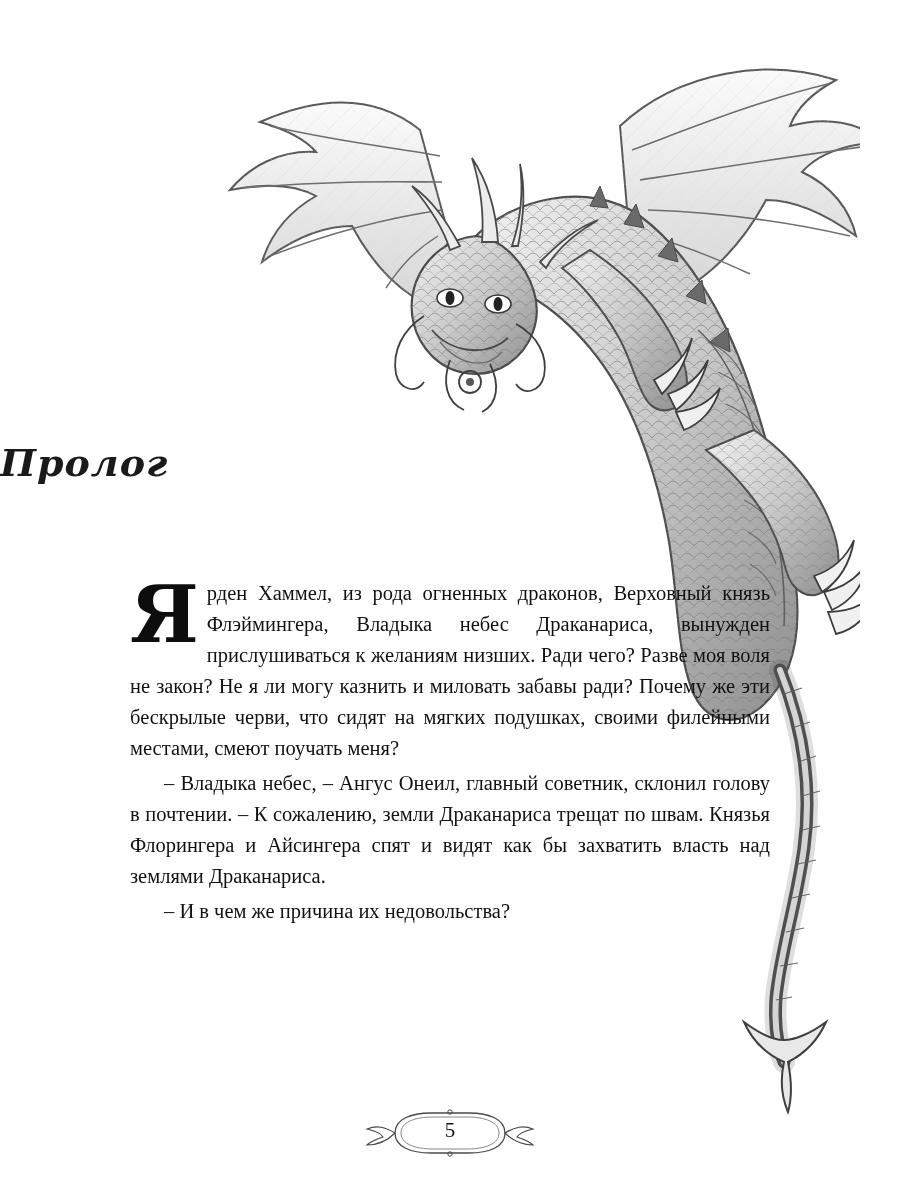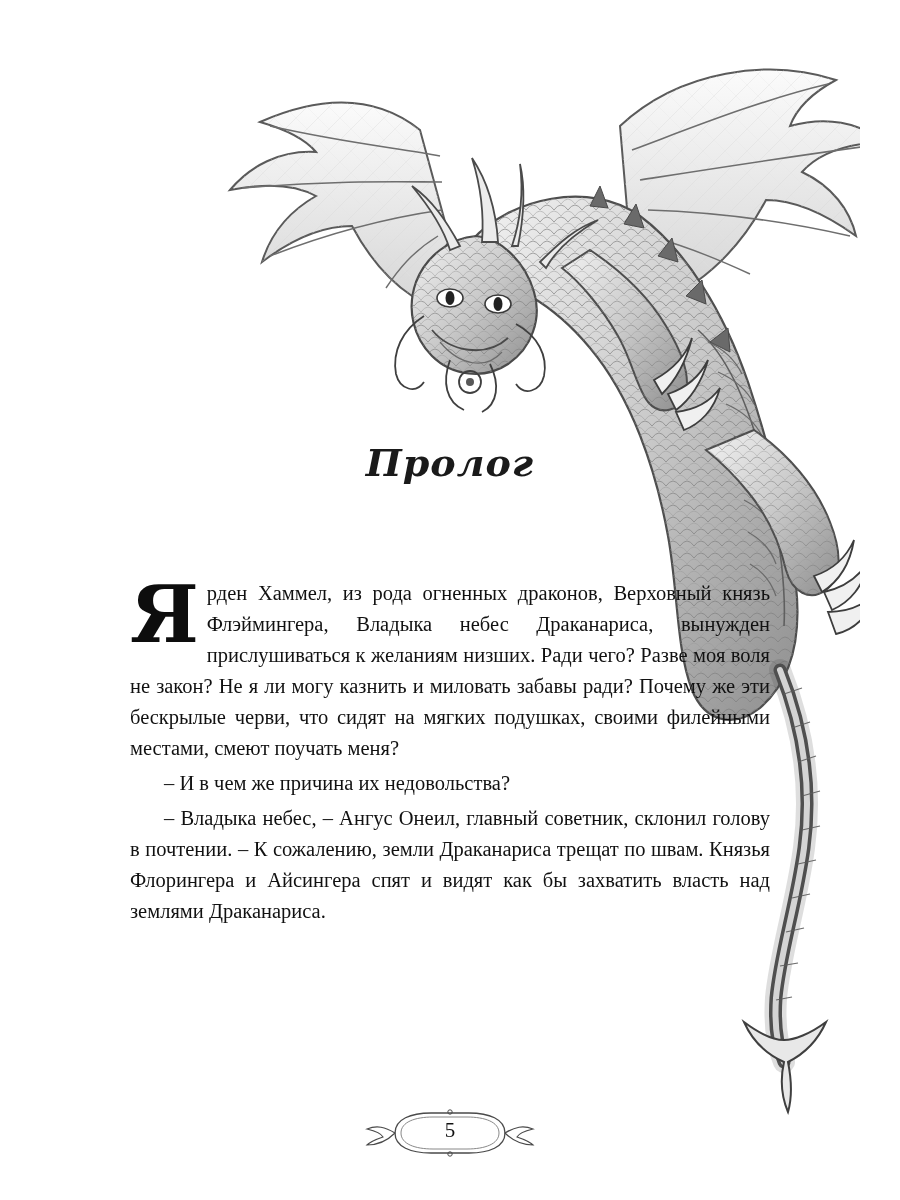--- a/index.html
+++ b/index.html
@@ -31,21 +31,21 @@
     height: 100%;
     display: block;
   }
 
   
   .chapter-title {
     position: absolute;
     left: 0;
     top: 440px;
     width: 900px;
-    text-align: center;
+    text-align: left;
     font-family: "DejaVu Serif", serif;
     font-weight: bold;
     font-size: 38px;
     letter-spacing: 1px;
     color: #1a1a1a;
     font-style: italic;
   }
 
   
   .text-block {
@@ -282,22 +282,22 @@
                  C674 1010 690 1004 706 992 C698 1010 684 1024 668 1032
                  C672 1052 672 1068 668 1082 C662 1068 660 1050 664 1032 Z" fill="#e8e8e8" stroke="#3f3f3f" stroke-width="2"></path>
       </g>
     </svg>
   </div>
 
   <div class="chapter-title">Пролог</div>
 
   <div class="text-block">
     <p class="first"><span class="dropcap">Я</span><span>рден Хаммел, из рода огненных драконов, Верховный князь Флэймингера, Владыка небес Драканариса, вынужден прислушиваться к желаниям низших. Ради чего? Разве моя воля не закон? Не я ли могу казнить и миловать забавы ради? Почему же эти бескрылые черви, что сидят на мягких подушках, своими филейными местами, смеют поучать меня?</span></p>
+    <p>– Владыка небес, – Ангус Онеил, главный советник, склонил голову в почтении. – К сожалению, земли Драканариса трещат по швам. Князья Флорингера и Айсингера спят и видят как бы захватить власть над землями Драканариса.</p>
     <p>– И в чем же причина их недовольства?</p>
-    <p>– Владыка небес, – Ангус Онеил, главный советник, склонил голову в почтении. – К сожалению, земли Драканариса трещат по швам. Князья Флорингера и Айсингера спят и видят как бы захватить власть над землями Драканариса.</p>
   </div>
 
   <div class="folio">
     <span class="folio-inner">
       <svg viewBox="0 0 190 56" xmlns="http://www.w3.org/2000/svg" aria-hidden="true">
         <path d="M40 28 C40 14 56 8 76 8 L114 8 C134 8 150 14 150 28 C150 42 134 48 114 48 L76 48 C56 48 40 42 40 28 Z" fill="none" stroke="#4a4a4a" stroke-width="1.3"></path>
         <path d="M46 28 C46 17 60 12 78 12 L112 12 C130 12 144 17 144 28 C144 39 130 44 112 44 L78 44 C60 44 46 39 46 28 Z" fill="none" stroke="#7b7b7b" stroke-width="0.9"></path>
         <path d="M40 28 C30 22 22 20 12 24 C20 26 26 28 28 32 C22 34 16 36 12 40 C22 40 32 36 40 28 Z" fill="none" stroke="#4a4a4a" stroke-width="1.2"></path>
         <path d="M150 28 C160 22 168 20 178 24 C170 26 164 28 162 32 C168 34 174 36 178 40 C168 40 158 36 150 28 Z" fill="none" stroke="#4a4a4a" stroke-width="1.2"></path>
         <circle cx="95" cy="7" r="2.2" fill="none" stroke="#4a4a4a" stroke-width="1"></circle>

